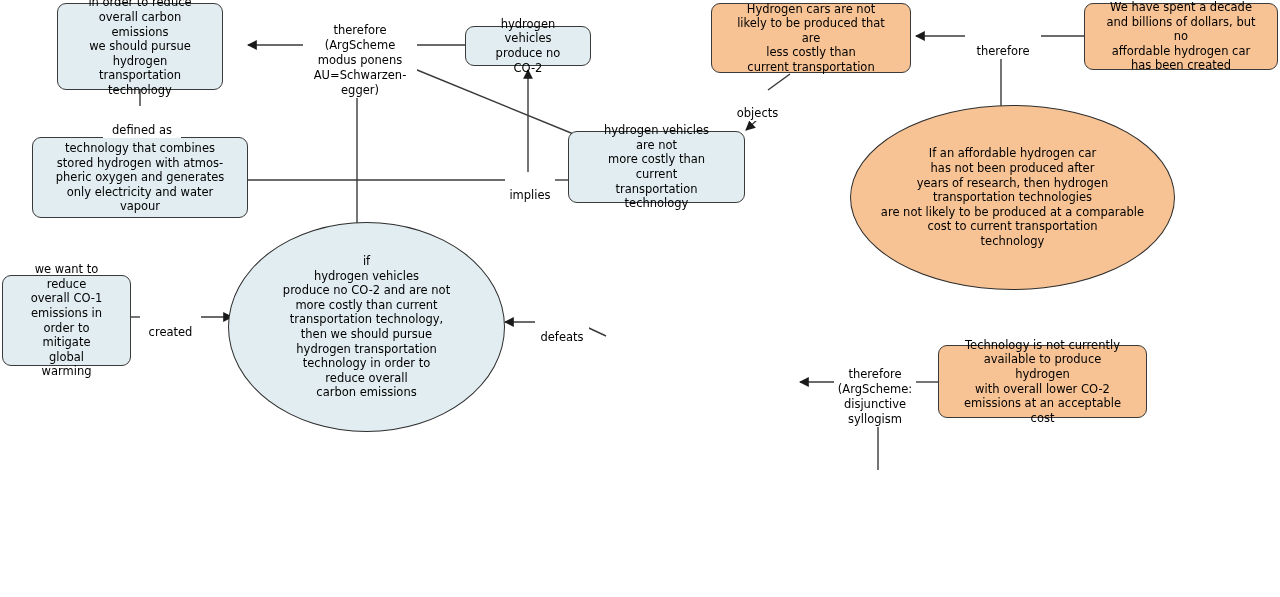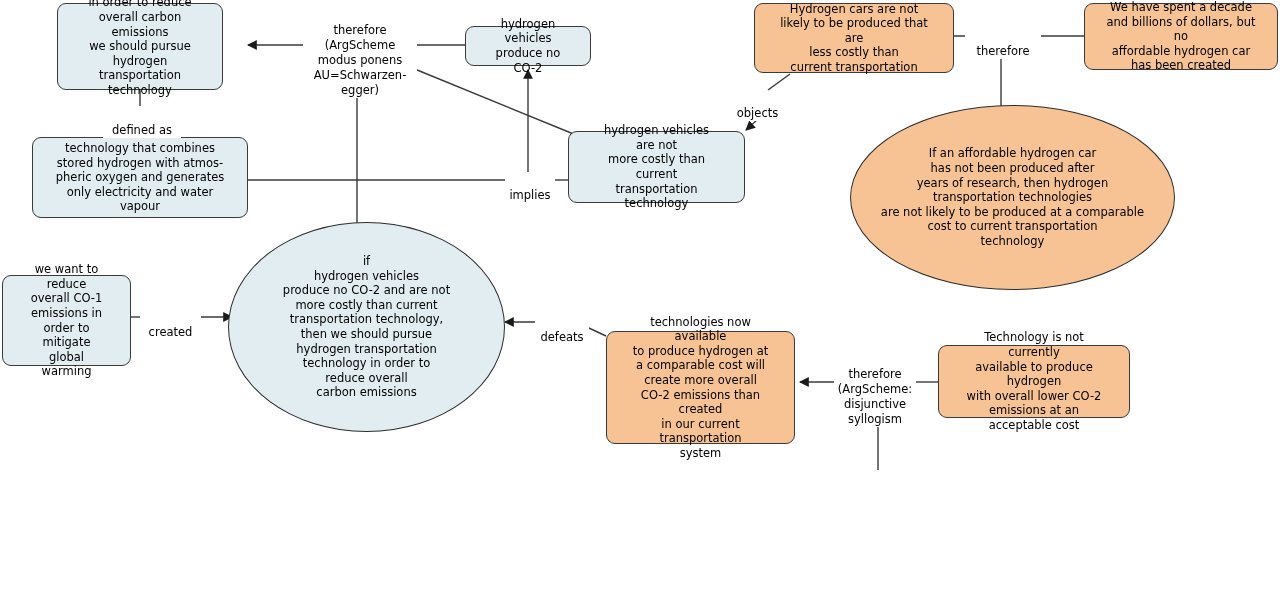--- a/index.html
+++ b/index.html
@@ -181,21 +181,21 @@
 produce no CO-2</span>
   </div>
 
   <div class="node box fill-blue" style="left:568px; top:131px; width:177px; height:72px;">
     <span>hydrogen vehicles
 are not
 more costly than current
 transportation technology</span>
   </div>
 
-  <div class="node box fill-orange" style="left:711px; top:3px; width:200px; height:70px;margin-left:43px;">
+  <div class="node box fill-orange" style="left:711px; top:3px; width:200px; height:70px;">
     <span>Hydrogen cars are not
 likely to be produced that are
 less costly than
 current transportation</span>
   </div>
 
   <div class="node box fill-orange" style="left:1084px; top:3px; width:194px; height:67px;">
     <span>We have spent a decade
 and billions of dollars, but no
 affordable hydrogen car
@@ -205,31 +205,22 @@
   <div class="node ellipse fill-orange" style="left:850px; top:105px; width:325px; height:185px;">
     <span>If an affordable hydrogen car
 has not been produced after
 years of research, then hydrogen
 transportation technologies
 are not likely to be produced at a comparable
 cost to current transportation
 technology</span>
   </div>
 
-  <div class="node box fill-orange" style="left:606px; top:331px; width:189px; height:113px;">
-    <span>technologies now available
-to produce hydrogen  at
-a comparable cost will
-create more overall
-CO-2 emissions than created
-in our current transportation
-system</span>
-  </div>
-
-  <div class="node box fill-orange" style="left:938px; top:345px; width:192px; height:73px;">
+
+  <div class="node box fill-orange" style="left:938px; top:345px; width:209px; height:73px;">
     <span>Technology is not currently
 available to produce hydrogen
 with overall lower CO-2
 emissions at an acceptable cost</span>
   </div>
 
 
   <div class="edge-label" style="left:303px; top:8px; width:110px;">
     <span>therefore
 (ArgScheme

